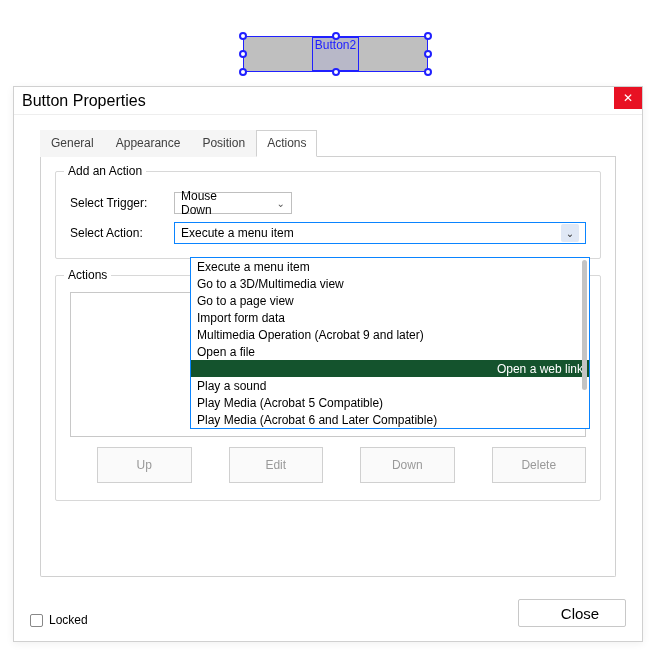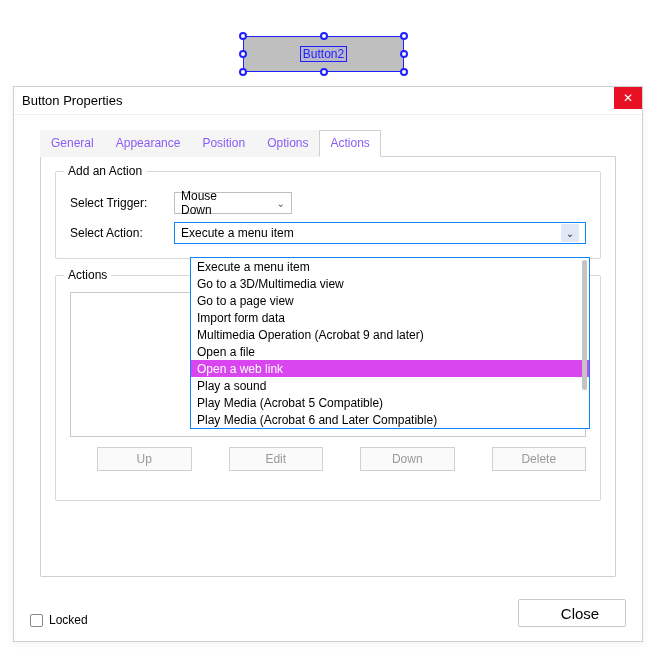--- a/index.html
+++ b/index.html
@@ -11,26 +11,25 @@
     width: 651px;
     height: 651px;
     position: relative;
     color: #000;
   }
   
   .form-button {
     position: absolute;
     left: 243px;
     top: 36px;
-    width: 161px;
+    width: 185px;
     height: 36px;
     background: #bfbfbf;
     border: 1px solid #2020ff;
     display: flex;
-    align-items: center;
     justify-content: center;
   }
   .form-button-label {
     color: #2020ff;
     border: 1px solid #2020ff;
     background: rgba(150,150,255,0.15);
     padding: 0 2px;
     font-size: 12px;
   }
   .handle {
@@ -62,21 +61,21 @@
     box-shadow: 0 2px 8px rgba(0,0,0,0.06);
   }
   .titlebar {
     height: 28px;
     display: flex;
     align-items: center;
     padding: 0 0 0 8px;
     border-bottom: 1px solid #eee;
     position: relative;
   }
-  .titlebar-title { font-size: 13px; }
+  .titlebar-title { font-size: 16px; }
   .close-x {
     position: absolute;
     right: 0; top: 0;
     width: 28px; height: 22px;
     background: #e81123;
     color: #fff;
     display:flex; align-items:center; justify-content:center;
     font-size: 12px;
     cursor: pointer;
   }
@@ -92,21 +91,21 @@
   }
   .tab {
     padding: 5px 10px 6px 10px;
     font-size: 12px;
     background: #f5f5f5;
     border: 1px solid transparent;
     border-bottom: none;
     cursor: pointer;
     position: relative;
     top: 1px;
-    color: #8b5cf6;
+    color: #404040;
   }
   .tab.active {
     background: #fff;
     border: 1px solid #d0d0d0;
     border-bottom: 1px solid #fff;
   }
 
   .tab-panel {
     border: 1px solid #d0d0d0;
     border-top: none;
@@ -196,22 +195,23 @@
   }
   .dd-item {
     padding: 1px 6px;
     font-size: 12px;
     line-height: 16px;
     height: 17px;
     cursor: pointer;
     white-space: nowrap;
   }
   .dd-item.selected {
-    background: #d946ef;
+    background: #14532d;
     color: #fff;
+    text-align: right;
   }
   .dd-scroll {
     position: absolute;
     right: 2px; top: 2px; bottom: 2px;
     width: 5px;
     background: transparent;
   }
   .dd-thumb {
     position:absolute; right:0; top:0;
     width:5px; height:130px;
@@ -225,21 +225,21 @@
     margin-top: 4px;
     background: #fff;
   }
   .btn-row {
     display:flex;
     gap: 10px;
     margin-top: 10px;
   }
   .btn {
     flex:1;
-    height: 24px;
+    height: 36px;
     border: 1px solid #d0d0d0;
     background: #fafafa;
     font-size: 12px;
     color: #999;
     display:flex; align-items:center; justify-content:center;
     cursor: pointer;
     margin-left: 27px;
   }
 
   .footer {
@@ -285,21 +285,20 @@
     <span class="titlebar-title">Button Properties</span>
     <div class="close-x">
       <span>✕</span>
     </div>
   </div>
   <div class="content">
     <div class="tabs">
       <div class="tab">General</div>
       <div class="tab">Appearance</div>
       <div class="tab">Position</div>
-      <div class="tab">Options</div>
       <div class="tab active">Actions</div>
     </div>
 
     <div class="tab-panel">
 
       <div class="fieldset">
         <div class="fieldset-legend">Add an Action</div>
 
         <div class="row">
           <div class="row-label">Select Trigger:</div>

